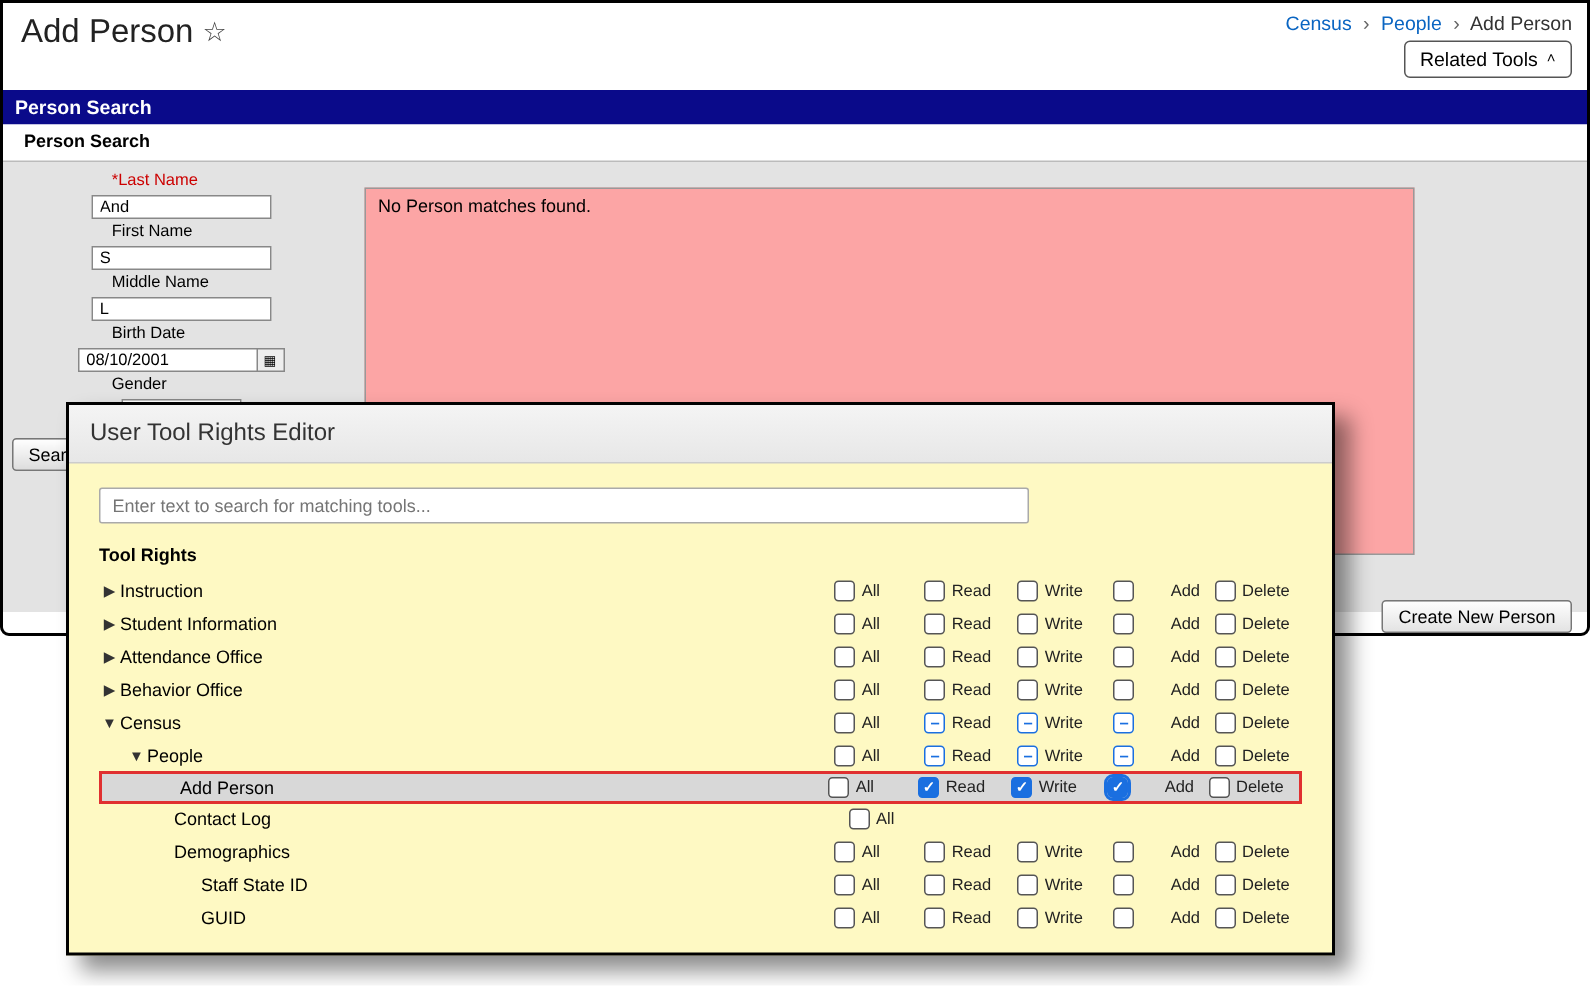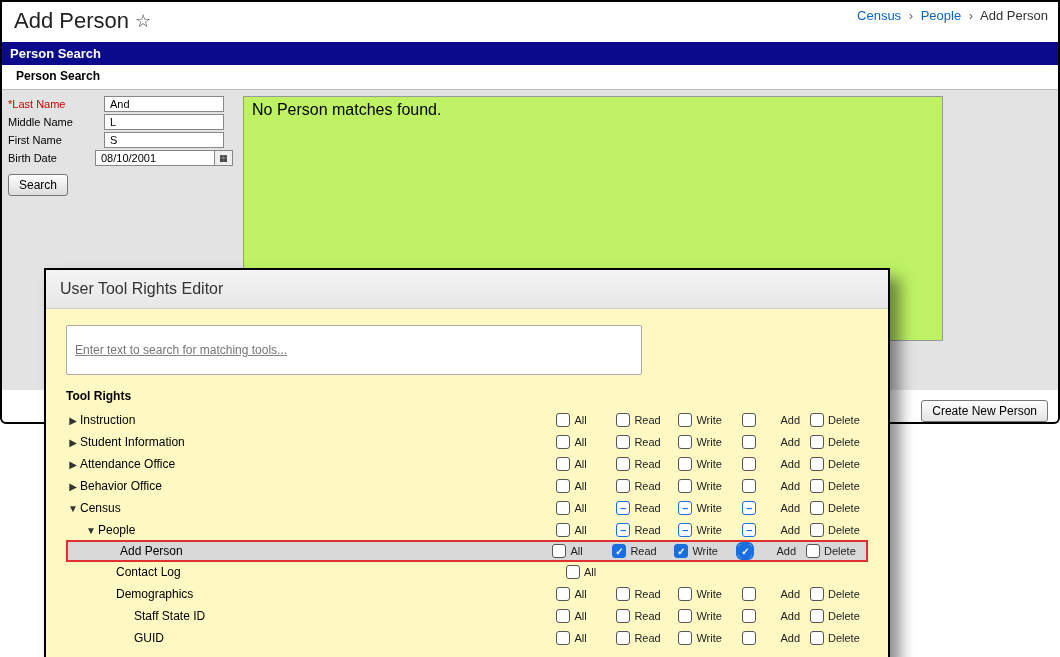--- a/index.html
+++ b/index.html
@@ -79,20 +79,21 @@
     padding: 6px;
     gap: 10px;
     height: 300px;
   }
   .form-col { width: 225px; }
   .form-row {
     display: flex;
     align-items: center;
     margin-bottom: 2px;
     gap: 4px;
+    flex-direction: column;
   }
   .form-row label {
     width: 92px;
     font-size: 11px;
     color: #000;
   }
   .form-row label.req { color: #c00; }
   .form-row input[type=text] {
     width: 120px;
     border: 1px solid #888;
@@ -113,26 +114,27 @@
     margin-top: 6px;
     border: 1px solid #777;
     background: linear-gradient(#fefefe,#ddd);
     border-radius: 3px;
     padding: 3px 10px;
     font-size: 12px;
     cursor:pointer;
   }
   .results-box {
     flex: 1;
-    background: #bef264;
+    background: #fca5a5;
     border: 1px solid #999;
     padding: 4px 8px;
-    font-size: 16px;
+    font-size: 12px;
     height: 245px;
     max-width: 700px;
+    margin-top: 11px;
   }
 
   
   .overlay {
     position: absolute;
     top: 268px;
     left: 44px;
     width: 846px;
     background: #fef9c3;
     border: 2px solid #000;
@@ -142,27 +144,26 @@
   .overlay-header {
     background: linear-gradient(#f4f4f4,#e7e7e7);
     border-bottom: 1px solid #ccc;
     padding: 10px 14px;
     font-size: 16px;
     color: #333;
   }
   .overlay-body { padding: 16px 20px 12px 20px; }
   .sct-label { font-size: 11px; font-weight: bold; color: #333; margin-bottom:4px; display:block;}
   .search-tools-input {
-    width: 576px;
+    width: 620px;
     border: 1px solid #aaa;
     border-radius: 2px;
-    padding: 17px 8px;
+    padding: 4px 8px;
     font-size: 12px;
     color:#888;
-    text-decoration:underline;
   }
   .tool-rights-label { font-weight:bold; font-size:12px; margin:14px 0 6px 0;}
   .tree { font-size: 12px; }
   .tree-row {
     display: flex;
     align-items: center;
     height: 22px;
   }
   .tree-row .toggle { width:14px; text-align:center; color:#333; cursor:pointer; font-size:10px;}
   .tree-row .spacer { display:inline-block; }
@@ -212,50 +213,58 @@
       <span class="star-icon">☆</span>
     </div>
     <div class="header-right">
       <div class="breadcrumb">
         <a href="#">Census</a>
         <span class="sep">›</span>
         <a href="#">People</a>
         <span class="sep">›</span>
         <span>Add Person</span>
       </div>
+      <button class="related-tools-btn">
+        <span>Related Tools</span>
+        <span class="chev-up">˄</span>
+      </button>
     </div>
   </div>
 
   <div class="section-bar">Person Search</div>
 
   <div class="search-desc">
     <span class="h">Person Search</span>
   </div>
 
   <div class="body-area">
     <div class="form-col">
       <div class="form-row">
         <label class="req">*Last Name</label>
         <input type="text" value="And" style="">
       </div>
       <div class="form-row">
+        <label>First Name</label>
+        <input type="text" value="S" style="">
+      </div>
+      <div class="form-row">
         <label>Middle Name</label>
         <input type="text" value="L" style="">
-      </div>
-      <div class="form-row">
-        <label>First Name</label>
-        <input type="text" value="S" style="">
       </div>
       <div class="form-row">
         <label>Birth Date</label>
         <div class="date-field">
           <input type="text" value="08/10/2001" style="">
           <span class="date-btn">▦</span>
         </div>
       </div>
+      <div class="form-row">
+        <label>Gender</label>
+        <select class="gender-select"><option></option></select>
+      </div>
       <button class="search-btn">Search</button>
     </div>
 
     <div class="results-box">
       <span>No Person matches found.</span>
     </div>
   </div>
 </div>
 
 <div class="cnp-floating">

